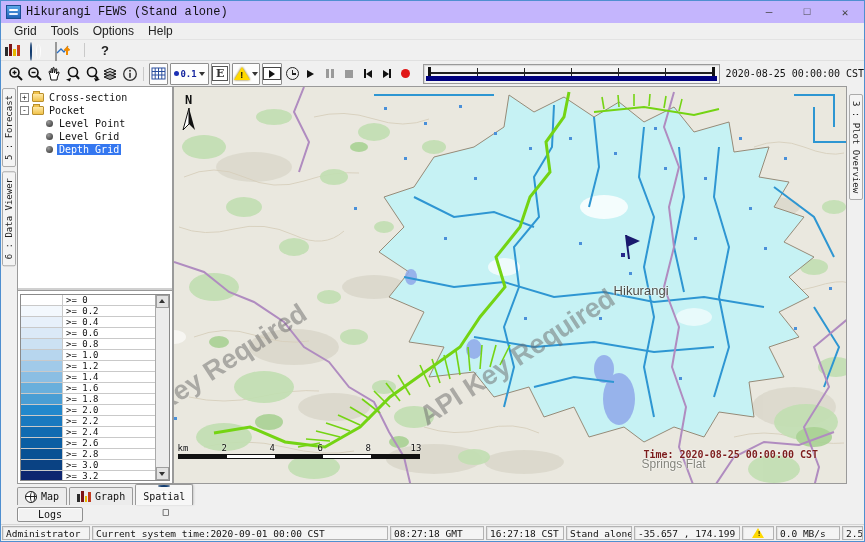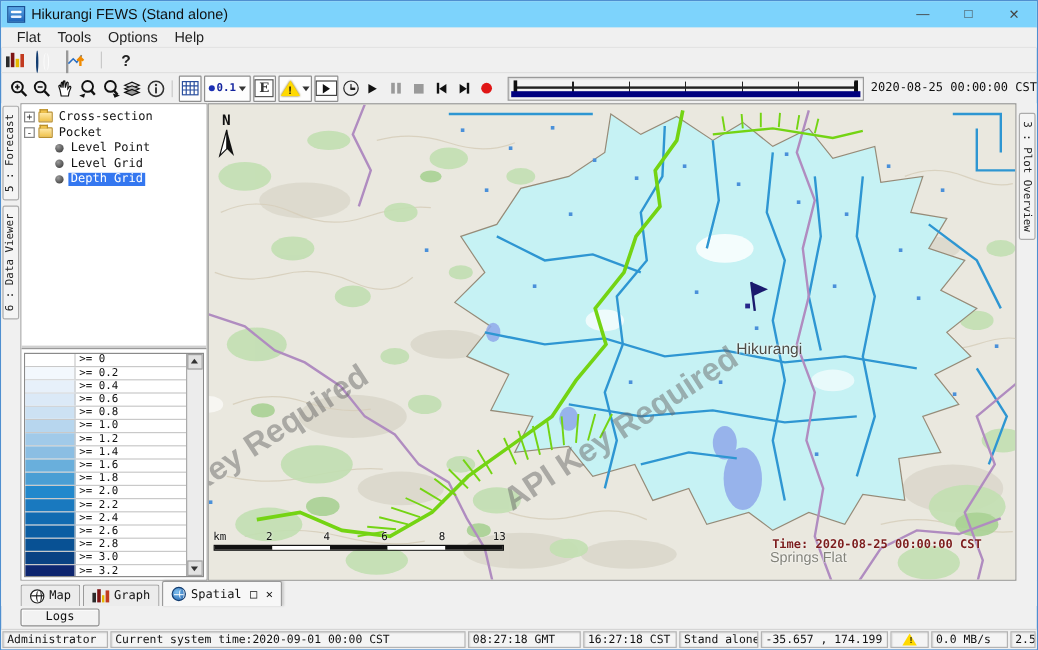--- a/index.html
+++ b/index.html
@@ -1,20 +1,20 @@
 <!DOCTYPE html>
 <html><head>
 <meta charset="utf-8">
 <style>
   *{margin:0;padding:0;box-sizing:border-box;}
   html,body{width:865px;height:542px;font-family:"Liberation Sans",sans-serif;background:#f0f0f0;overflow:hidden;}
   .window{width:865px;height:542px;border:1px solid #4f8fd0;display:flex;flex-direction:column;background:#f0f0f0;}
 
   
-  .titlebar{height:22px;background:#7dd3fc;display:flex;align-items:center;padding-left:5px;flex:0 0 22px;}
+  .titlebar{height:22px;background:#c4b5fd;display:flex;align-items:center;padding-left:5px;flex:0 0 22px;font-family:Liberation Mono, monospace;}
   .appicon{width:15px;height:14px;background:linear-gradient(180deg,#5aa7e8,#1f63b8);border:1px solid #1a4f94;margin-right:5px;position:relative;}
   .appicon:before{content:"";position:absolute;left:2px;right:2px;top:3px;height:2px;background:#fff;border-radius:2px;}
   .appicon:after{content:"";position:absolute;left:2px;right:2px;bottom:3px;height:2px;background:#e8f2ff;border-radius:2px;}
   .title-text{font-size:12px;color:#111;}
   .win-controls{margin-left:auto;display:flex;height:100%;}
   .win-btn{width:38px;height:100%;display:flex;align-items:center;justify-content:center;font-size:11px;color:#444;}
 
   
   .menubar{height:17px;background:#f0f0f0;display:flex;align-items:center;padding-left:6px;border-bottom:1px solid #e3e3e3;flex:0 0 17px;}
   .menu-item{font-size:12px;color:#222;padding:0 7px;}
@@ -110,21 +110,21 @@
   .scale-nums{display:flex;height:11px;position:relative;text-shadow:0 0 2px #fff;}
   .scale-nums span{position:absolute;top:0;}
   .scale-strip{display:flex;height:5px;border:1px solid #111;width:242px;}
   .scale-strip i{flex:1;}
   .scale-strip i:nth-child(odd){background:#111;}
   .scale-strip i:nth-child(even){background:#fff;}
 
   
   .dock-tabs{height:21px;display:flex;align-items:flex-end;padding-left:16px;gap:2px;flex:0 0 21px;background:#f0f0f0;}
   .dtab{display:flex;align-items:center;gap:4px;border:1px solid #9a9a9a;border-bottom:none;background:#ececec;height:18px;padding:0 7px;font-family:"DejaVu Sans Mono",monospace;font-size:10px;color:#111;border-radius:2px 2px 0 0;}
-  .dtab.active{background:#f7f7f7;height:21px;box-shadow:1px 0 2px rgba(0,0,0,.15);}
+  .dtab.active{background:#f7f7f7;height:21px;box-shadow:1px 0 2px rgba(0,0,0,.15);flex-direction:column;}
   .mini{font-size:10px;color:#111;font-weight:bold;margin-left:3px;}
   .wire-globe{width:12px;height:12px;border-radius:50%;border:1.5px solid #222;position:relative;background:#fff;}
   .wire-globe:before{content:"";position:absolute;left:0;right:0;top:4px;height:1px;background:#222;}
   .wire-globe:after{content:"";position:absolute;top:0;bottom:0;left:3.5px;width:3px;border-left:1px solid #222;border-right:1px solid #222;border-radius:50%;}
   .logs-row{height:19px;display:flex;align-items:center;padding-left:16px;flex:0 0 19px;}
   .logs-btn{border:1px solid #8f8f8f;background:#f2f2f2;border-radius:2px;font-family:"DejaVu Sans Mono",monospace;font-size:10px;color:#111;padding:1px 20px;box-shadow:1px 1px 0 rgba(255,255,255,.8) inset;}
 
   
   .statusbar{height:17px;display:flex;gap:2px;padding:1px 1px;background:#f0f0f0;border-top:1px solid #d5d5d5;flex:0 0 17px;}
   .scell{border:1px solid #b3b3b3;box-shadow:inset 1px 1px 1px rgba(0,0,0,.08);background:#f4f4f4;font-family:"DejaVu Sans Mono",monospace;font-size:9.5px;color:#111;display:flex;align-items:center;padding:0 3px;white-space:nowrap;overflow:hidden;}
@@ -143,21 +143,21 @@
     <span class="appicon"></span>
     <span class="title-text">Hikurangi FEWS  (Stand alone)</span>
     <span class="win-controls">
       <span class="win-btn">—</span>
       <span class="win-btn">□</span>
       <span class="win-btn">✕</span>
     </span>
   </div>
 
   <div class="menubar">
-    <span class="menu-item">Flat</span>
+    <span class="menu-item">Grid</span>
     <span class="menu-item">Tools</span>
     <span class="menu-item">Options</span>
     <span class="menu-item">Help</span>
   </div>
 
   <div class="toolbar1">
     <span class="icon16">
       <span class="bars">
           <i style="height:9px;background:#2b2b2b"></i>
           <i style="height:12px;background:#7d1414"></i>

